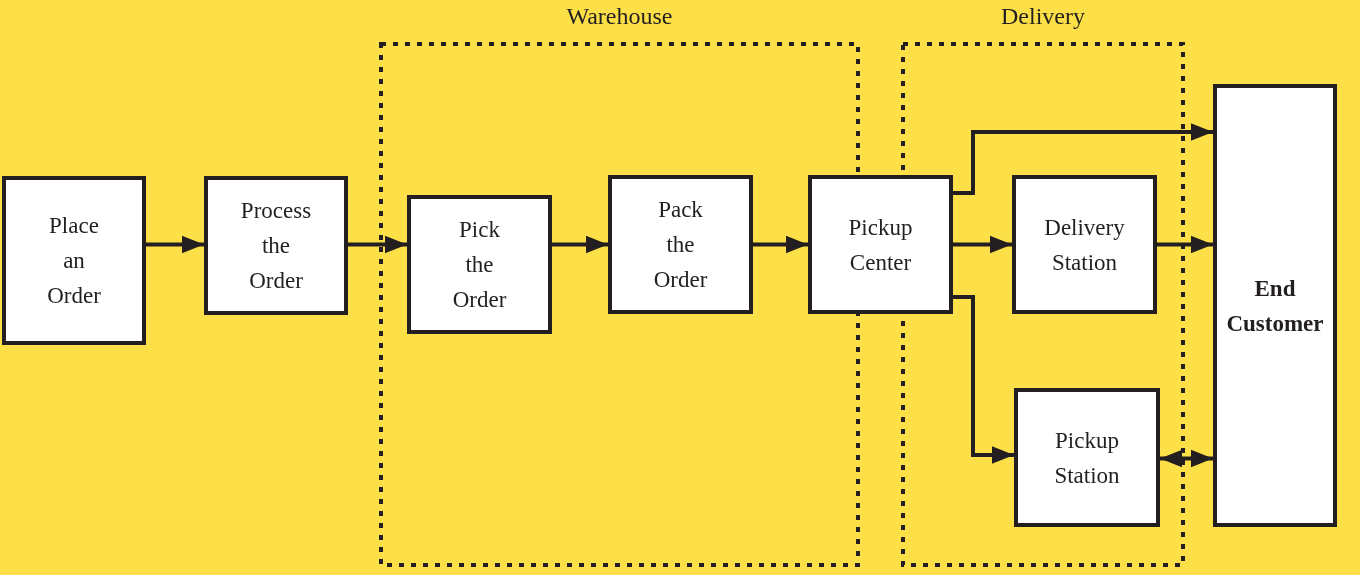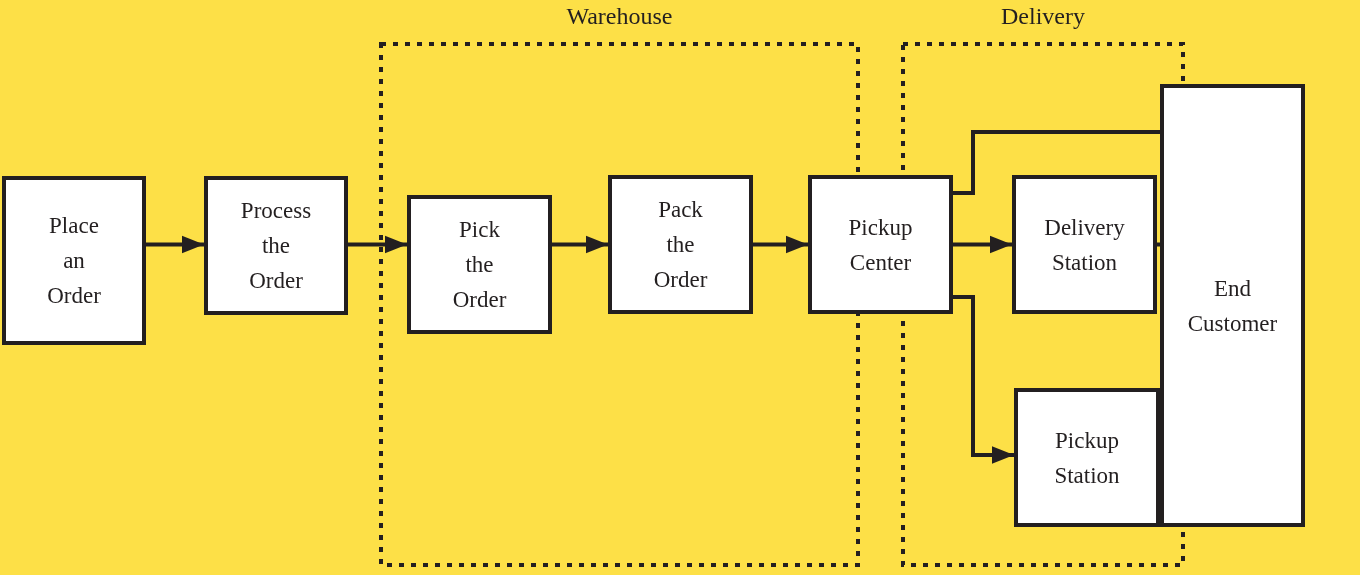--- a/index.html
+++ b/index.html
@@ -62,21 +62,21 @@
   .node .node-label {
     white-space: pre-line;
   }
   #node-place-order      { left: 2px;    top: 176px; width: 144px; height: 169px; }
   #node-process-order    { left: 204px;  top: 176px; width: 144px; height: 139px; }
   #node-pick-order       { left: 407px;  top: 175px; width: 145px; height: 139px; margin-top: 20px; }
   #node-pack-order       { left: 608px;  top: 175px; width: 145px; height: 139px; justify-content: center; }
   #node-sorting-center   { left: 808px;  top: 175px; width: 145px; height: 139px; }
   #node-delivery-station { left: 1012px; top: 175px; width: 145px; height: 139px; }
   #node-pickup-station   { left: 1014px; top: 388px; width: 146px; height: 139px; }
-  #node-end-customer     { left: 1160px; top: 84px;  width: 145px; height: 443px; }
+  #node-end-customer     { left: 1213px; top: 84px;  width: 124px; height: 443px; font-weight: bold; }
 </style>
 </head>
 <body style="background: rgb(255, 255, 255);">
 
 <div class="canvas">
 
   <svg class="connectors" width="1360" height="575" viewBox="0 0 1360 575">
     <defs>
       <marker id="ah" viewBox="0 0 10 10" refX="10" refY="5" markerWidth="5.5" markerHeight="5.5" orient="auto-start-reverse">
         <path class="arrowhead" d="M0,1 L10,5 L0,9 z"></path>

